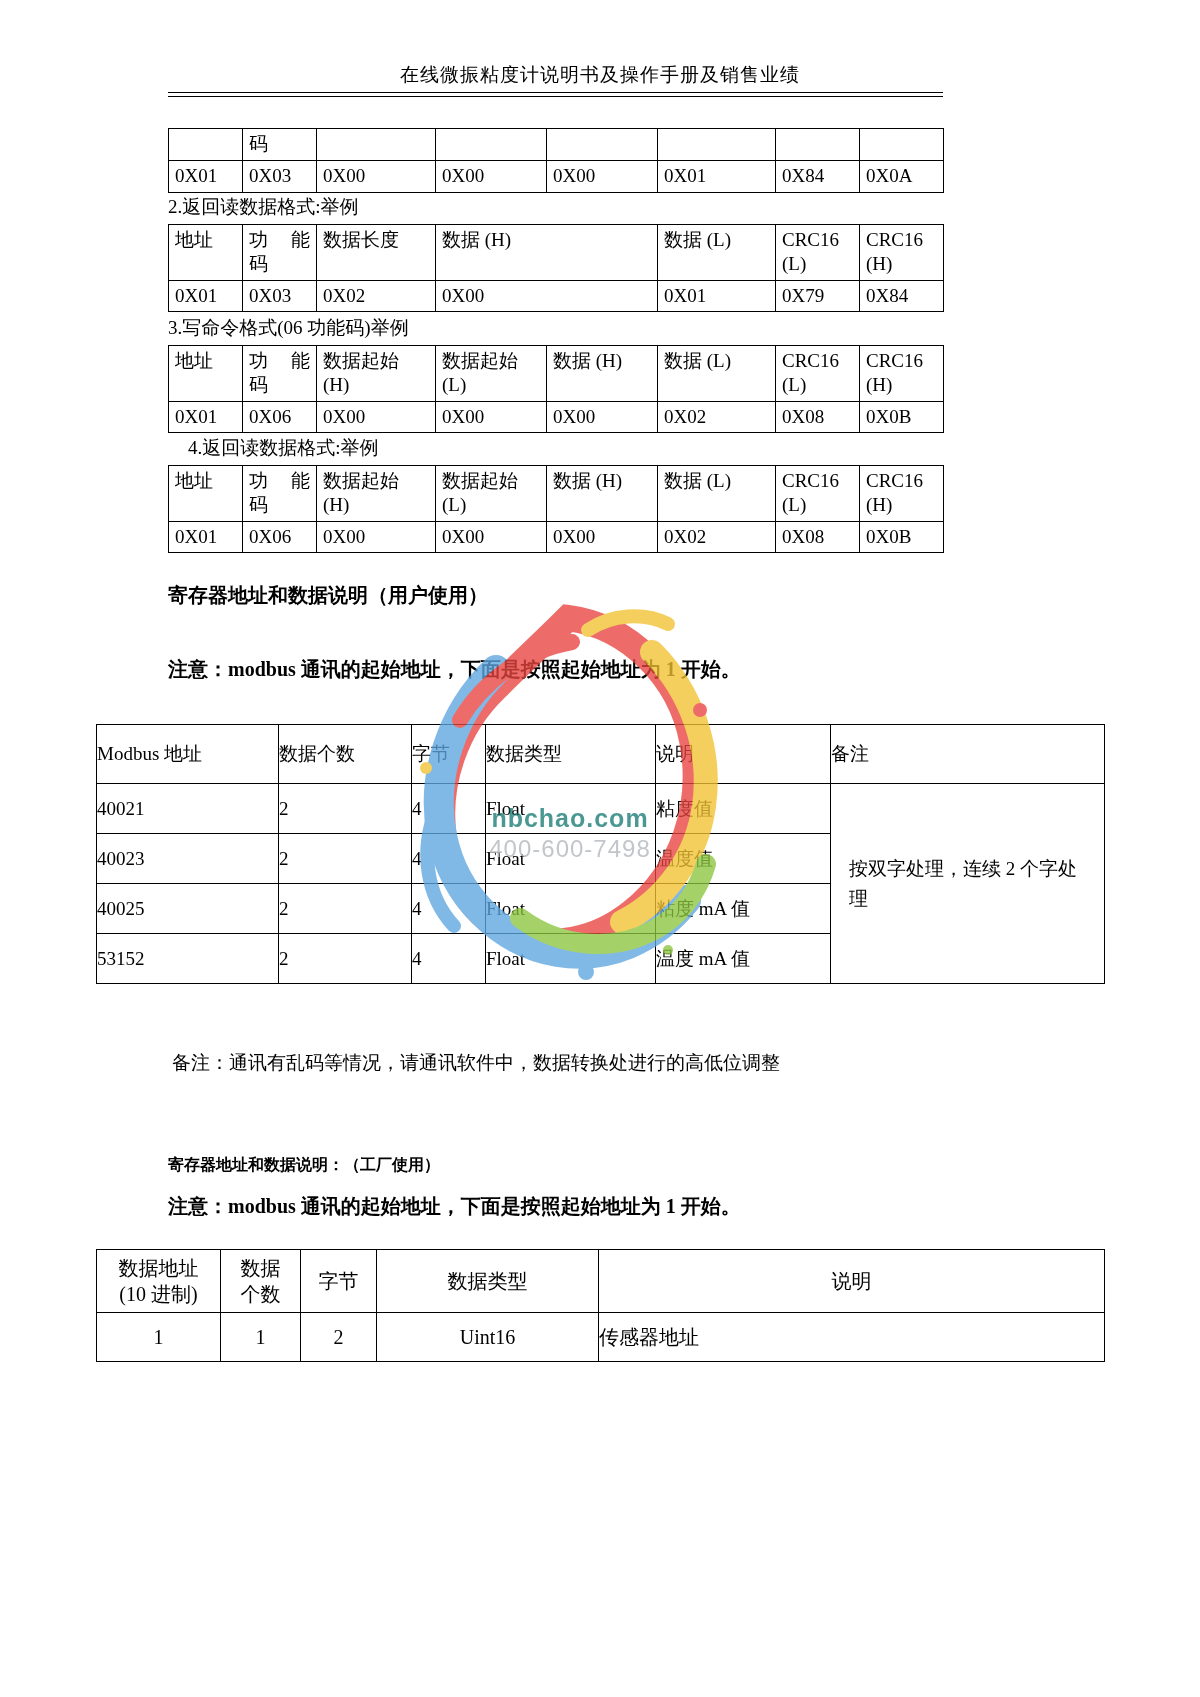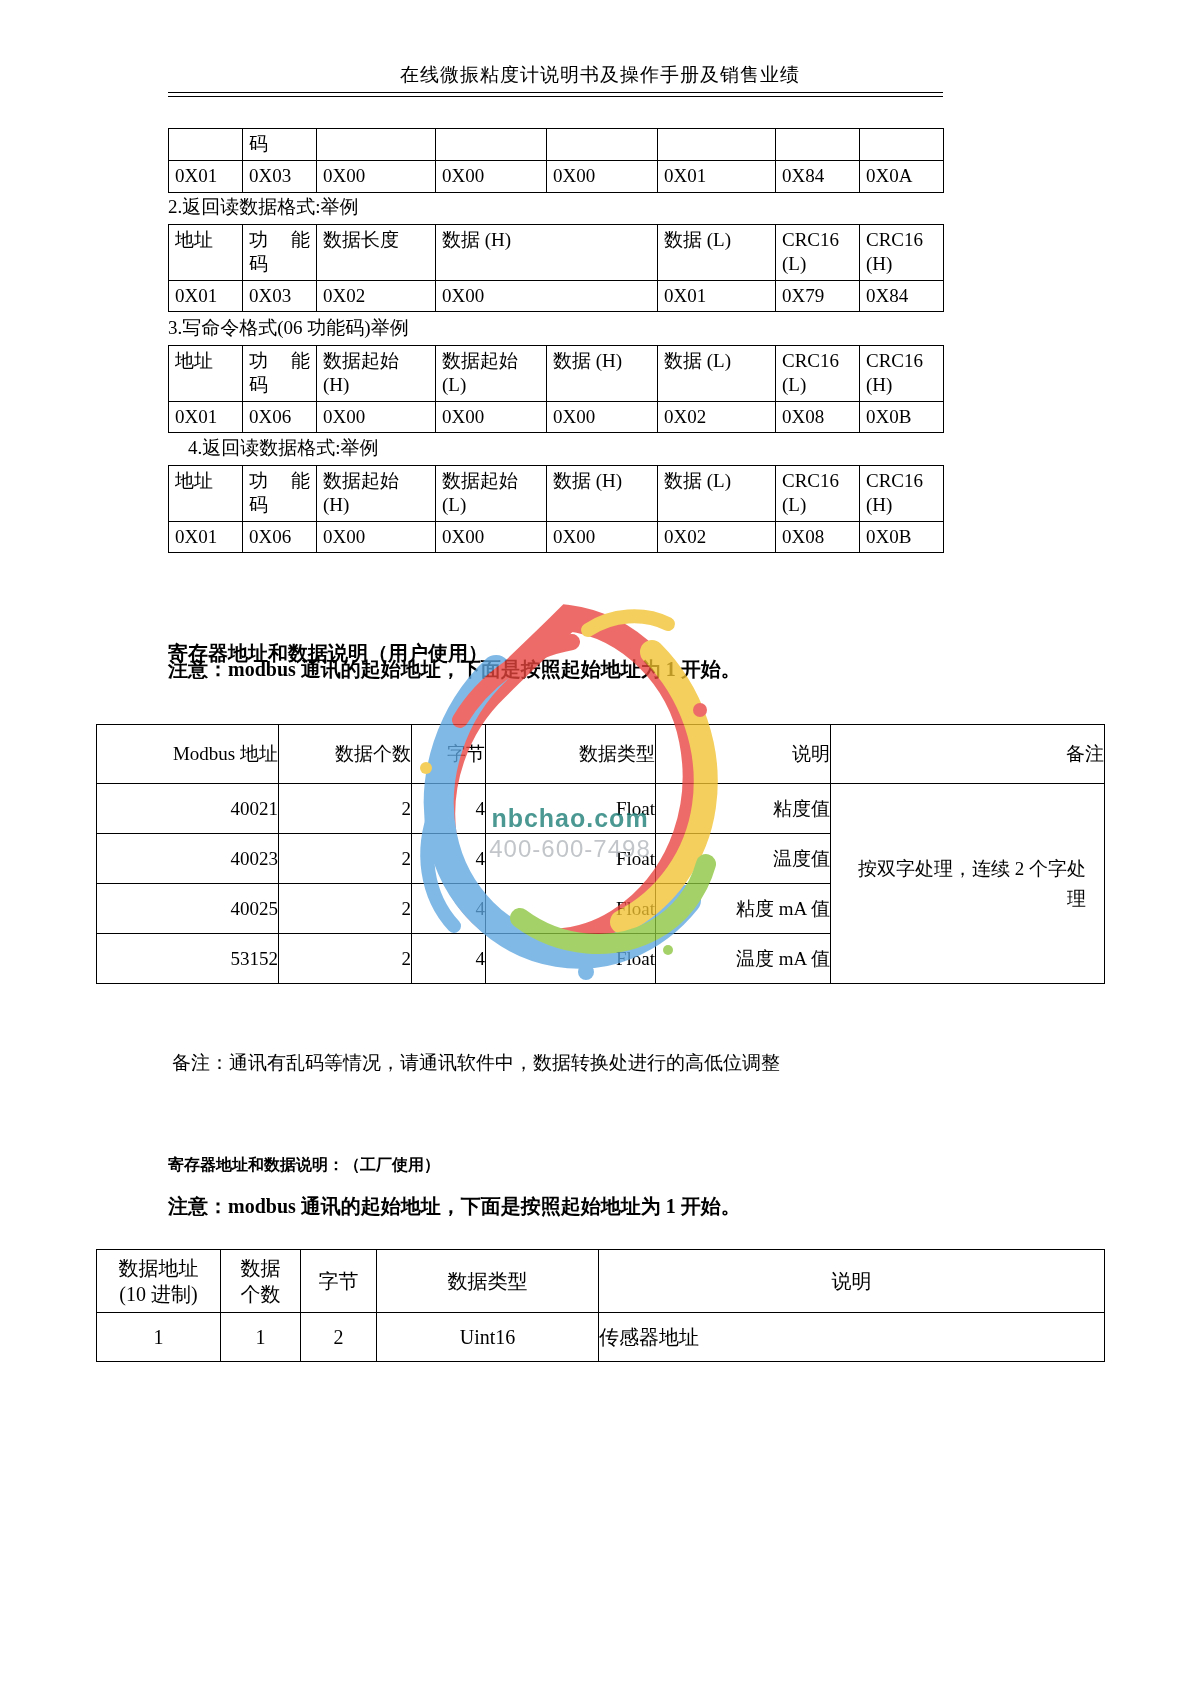--- a/index.html
+++ b/index.html
@@ -47,31 +47,31 @@
   
   .tbl-a{position:absolute;left:168px;top:128px;width:775px;}
   .lbl-a{position:absolute;left:168px;top:193px;width:775px;}
   .tbl-b{position:absolute;left:168px;top:224px;width:775px;}
   .lbl-b{position:absolute;left:168px;top:314px;width:775px;}
   .tbl-c{position:absolute;left:168px;top:345px;width:775px;}
   .lbl-c{position:absolute;left:168px;top:434px;width:775px;margin-left:20px;}
   .tbl-d{position:absolute;left:168px;top:465px;width:775px;}
 
   
-  .h-user{position:absolute;left:168px;top:640px;font-size:20px;font-weight:bold;}
+  .h-user{position:absolute;left:168px;top:582px;font-size:20px;font-weight:bold;}
   .n-user{position:absolute;left:168px;top:656px;font-size:20px;font-weight:bold;}
 
   .tbl-user{position:absolute;left:96px;top:724px;width:1008px;}
   table.big{
     border-collapse:collapse;table-layout:fixed;width:100%;
     font-size:19px;
   }
   table.big td{
     border:1px solid #000;
-    text-align:right;vertical-align:middle;
+    text-align:left;vertical-align:middle;
     padding:0;
     height:49px;
     line-height:1.35;
   }
   table.big td.hdrcell{height:58px;}
   table.big td.remark{line-height:1.55;padding:0 18px;}
 
   .note-1{position:absolute;left:172px;top:1050px;font-size:19px;}
 
   

